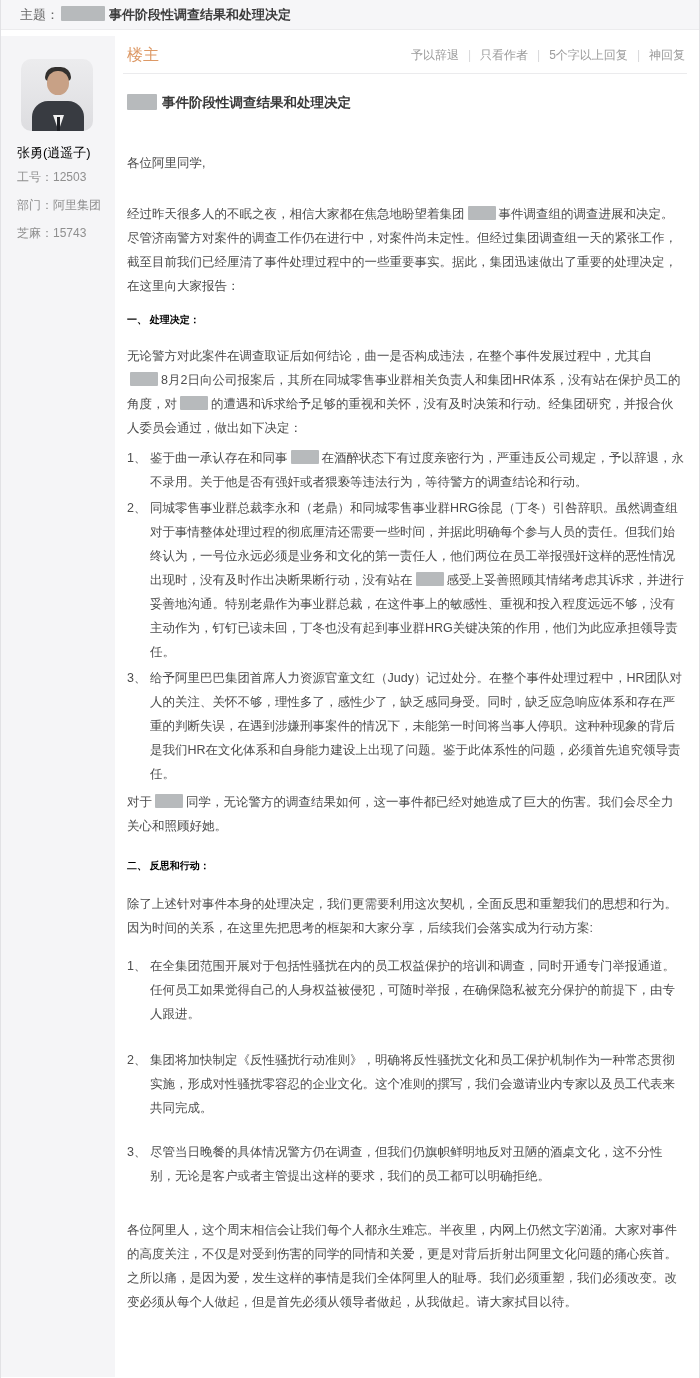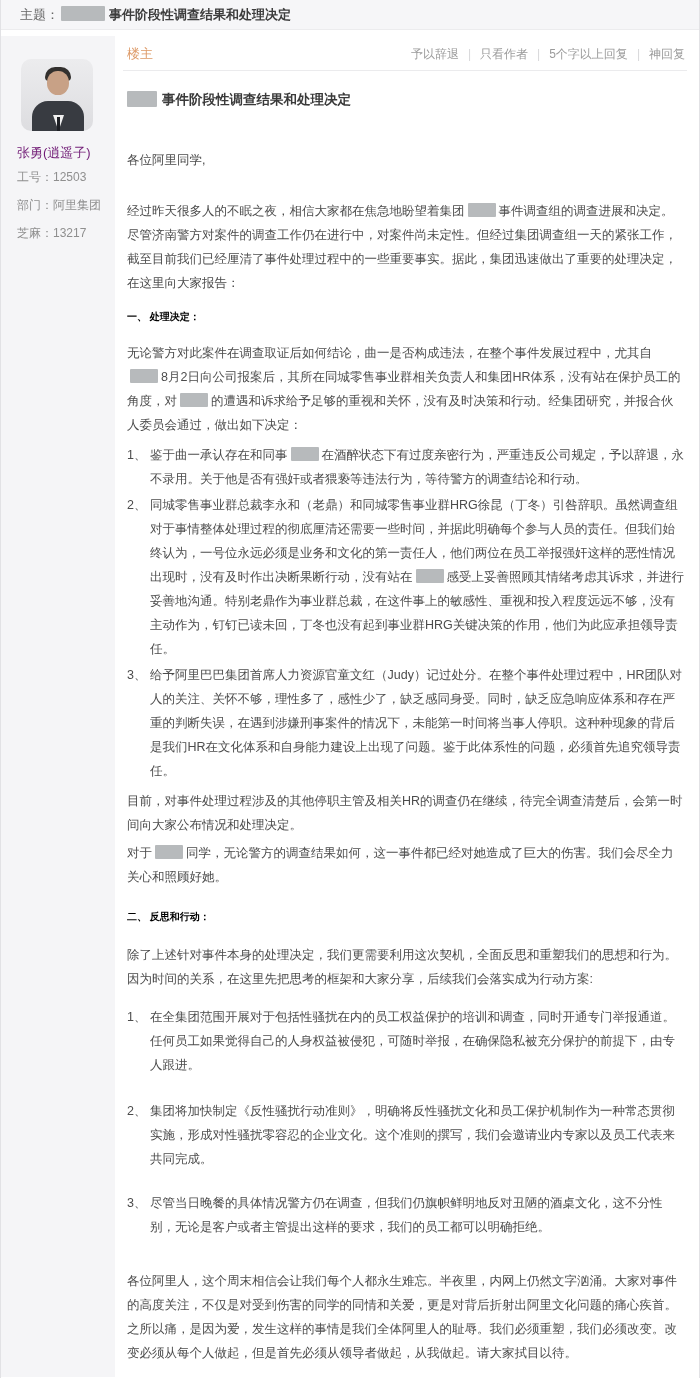--- a/index.html
+++ b/index.html
@@ -41,31 +41,31 @@
   .av-hair{ position:absolute; top:8px; left:24px; width:26px; height:14px;
     border-radius:13px 13px 5px 5px; background:#33302e; }
   .av-head{ position:absolute; top:12px; left:26px; width:22px; height:24px;
     border-radius:48%; background:#c8a186; }
   .av-body{ position:absolute; bottom:-8px; left:11px; width:52px; height:38px;
     border-radius:16px 16px 0 0; background:#383b41; }
   .av-shirt{ position:absolute; bottom:0; left:32px; width:11px; height:16px;
     background:#f0f0f0; clip-path:polygon(0 0,100% 0,50% 100%); }
   .av-tie{ position:absolute; bottom:0; left:36px; width:3px; height:14px; background:#1d1f24; }
   .username{
-    display:block; margin-top:13px; color:#701a75; font-size:13px;
+    display:block; margin-top:13px; color:#000000; font-size:13px;
     text-decoration:none; cursor:pointer;
   }
   .side-field{ line-height:25px; margin-top:3px; white-space:nowrap; }
   
   .content{ flex:1; background:#ffffff; padding:0 12px 0 8px; min-width:0; }
   .content-head{
     display:flex; justify-content:space-between; align-items:center;
     padding:9px 2px 7px 4px; border-bottom:1px solid #ebebed;
   }
-  .floor{ color:#dd9966; font-size:13px; }
+  .floor{ color:#dd9966; font-size:16px; }
   .head-links{ font-size:12px; color:#9b9b9b; white-space:nowrap; }
   .head-links a{ color:#9b9b9b; text-decoration:none; cursor:pointer; }
   .head-sep{ color:#d8d8da; margin:0 9px; }
   
   .post{ font-size:12.5px; line-height:24px; color:#4c4c4c; padding:0 2px 0 4px; }
   .post-title{ margin-top:20px; font-size:13.5px; font-weight:bold; color:#3a3a3a; line-height:18px; }
   .greeting{ margin-top:39px; }
   .p1{ margin-top:27px; }
   .h-sec{ font-weight:bold; color:#000000; font-size:10px; }
   .h1{ margin-top:10px; }
@@ -106,21 +106,21 @@
         <span class="av-tie"></span>
       </div>
       <a class="username">张勇(逍遥子)</a>
       <div class="side-field">
         <span>工号：</span><span>12503</span>
       </div>
       <div class="side-field">
         <span>部门：</span><span>阿里集团</span>
       </div>
       <div class="side-field">
-        <span>芝麻：</span><span>13217</span>
+        <span>芝麻：</span><span>15743</span>
       </div>
     </aside>
 
     <section class="content">
 
       <div class="content-head">
         <span class="floor">楼主</span>
         <nav class="head-links">
           <a>予以辞退</a><span class="head-sep">|</span><a>只看作者</a><span class="head-sep">|</span><a>5个字以上回复</a><span class="head-sep">|</span><a>神回复</a>
         </nav>
@@ -146,21 +146,20 @@
         <div class="li i2">
           <span class="num">2、</span>
           <div class="li-text"><span>同城零售事业群总裁李永和（老鼎）和同城零售事业群HRG徐昆（丁冬）引咎辞职。虽然调查组对于事情整体处理过程的彻底厘清还需要一些时间，并据此明确每个参与人员的责任。但我们始终认为，一号位永远必须是业务和文化的第一责任人，他们两位在员工举报强奸这样的恶性情况出现时，没有及时作出决断果断行动，没有站在</span><span class="redact redact-inline"></span><span>感受上妥善照顾其情绪考虑其诉求，并进行妥善地沟通。特别老鼎作为事业群总裁，在这件事上的敏感性、重视和投入程度远远不够，没有主动作为，钉钉已读未回，丁冬也没有起到事业群HRG关键决策的作用，他们为此应承担领导责任。</span></div>
         </div>
 
         <div class="li i3">
           <span class="num">3、</span>
           <div class="li-text">给予阿里巴巴集团首席人力资源官童文红（Judy）记过处分。在整个事件处理过程中，HR团队对人的关注、关怀不够，理性多了，感性少了，缺乏感同身受。同时，缺乏应急响应体系和存在严重的判断失误，在遇到涉嫌刑事案件的情况下，未能第一时间将当事人停职。这种种现象的背后是我们HR在文化体系和自身能力建设上出现了问题。鉴于此体系性的问题，必须首先追究领导责任。</div>
         </div>
 
-        <p class="p3">目前，对事件处理过程涉及的其他停职主管及相关HR的调查仍在继续，待完全调查清楚后，会第一时间向大家公布情况和处理决定。</p>
 
         <p class="p4"><span>对于</span><span class="redact redact-inline"></span><span>同学，无论警方的调查结果如何，这一事件都已经对她造成了巨大的伤害。我们会尽全力关心和照顾好她。</span></p>
 
         <h3 class="h-sec h2x">二、 反思和行动：</h3>
 
         <p class="p5">除了上述针对事件本身的处理决定，我们更需要利用这次契机，全面反思和重塑我们的思想和行为。因为时间的关系，在这里先把思考的框架和大家分享，后续我们会落实成为行动方案:</p>
 
         <div class="li i4">
           <span class="num">1、</span>
           <div class="li-text">在全集团范围开展对于包括性骚扰在内的员工权益保护的培训和调查，同时开通专门举报通道。任何员工如果觉得自己的人身权益被侵犯，可随时举报，在确保隐私被充分保护的前提下，由专人跟进。</div>

